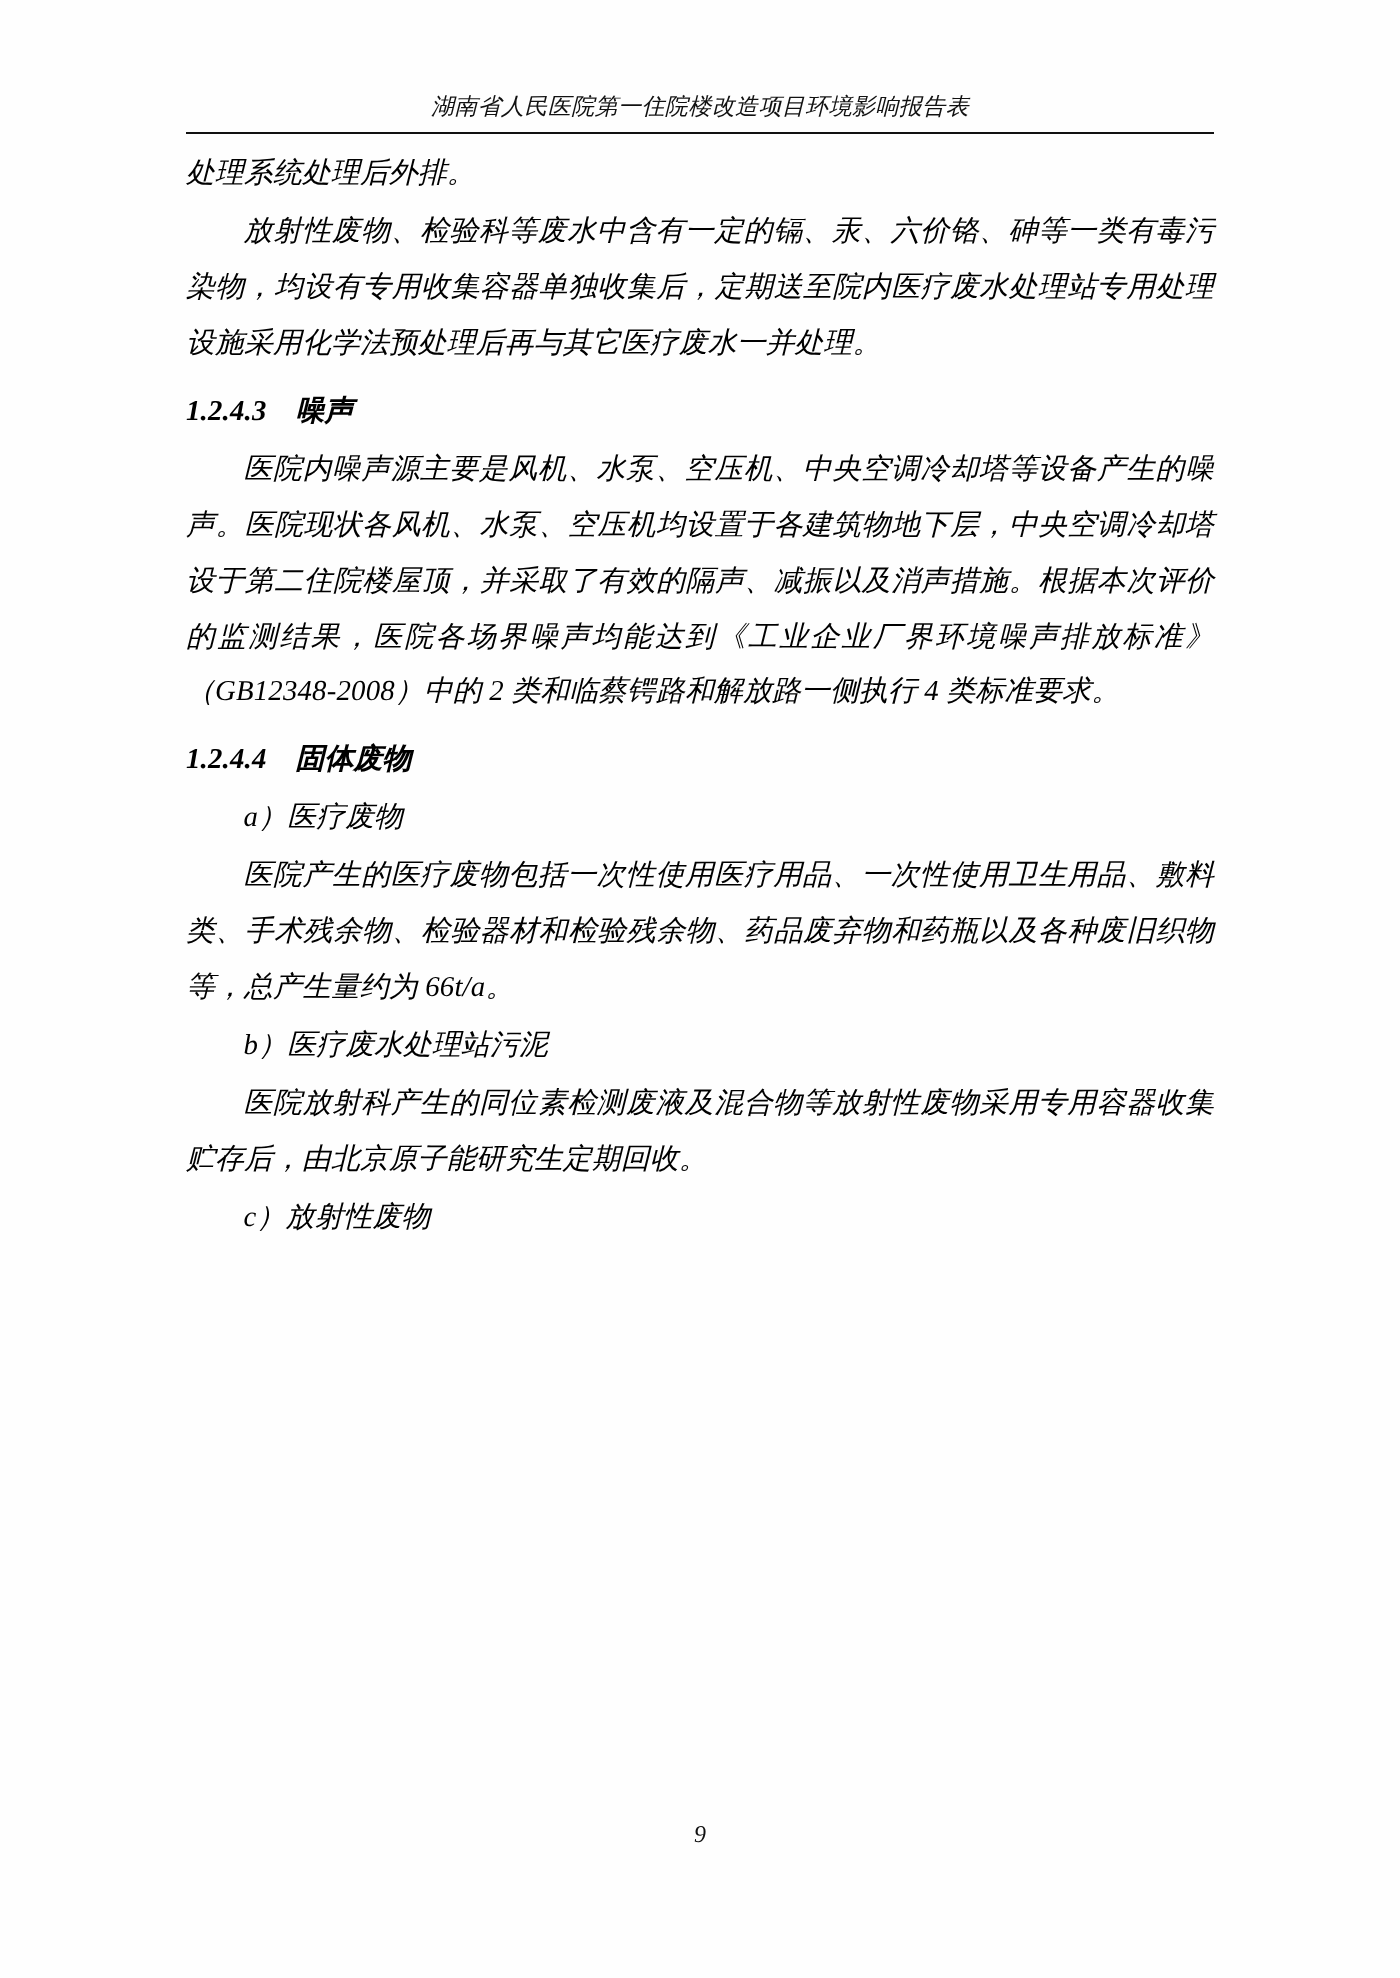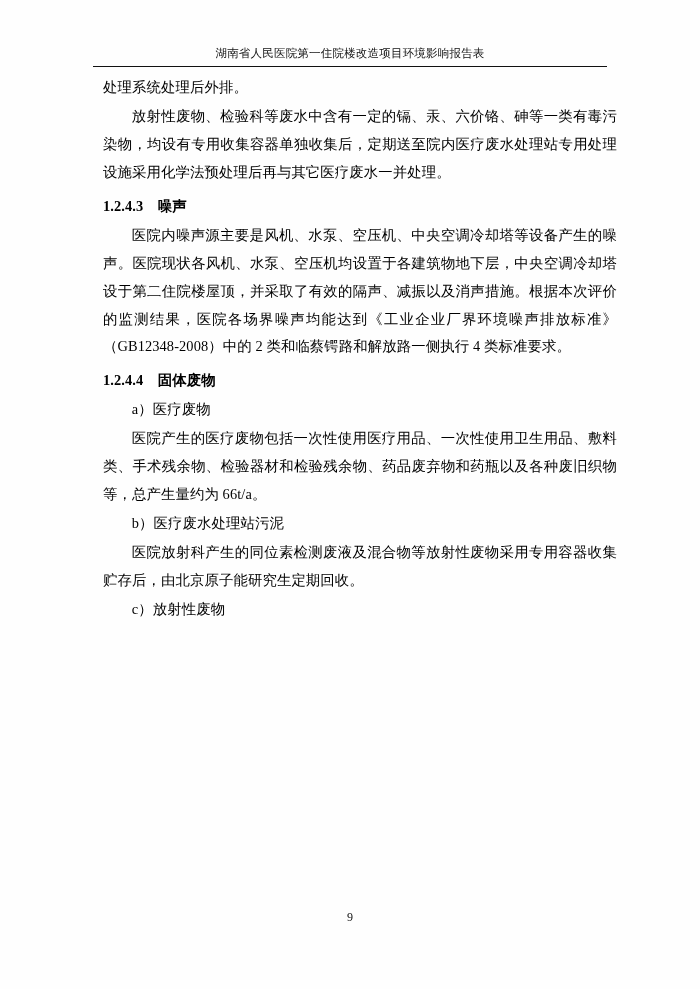--- a/index.html
+++ b/index.html
@@ -11,20 +11,21 @@
     font-family: "Liberation Serif", "DejaVu Serif", serif;
     color: #000000;
   }
   .page {
     position: relative;
     width: 700px;
     height: 989px;
     margin: 0 auto;
     background: #fefefe;
     overflow: hidden;
+    font-style: italic;
   }
   .header {
     position: absolute;
     top: 46px;
     left: 93px;
     width: 514px;
     text-align: center;
     font-size: 11.5px;
     letter-spacing: 0.2px;
     color: #111;
@@ -33,21 +34,21 @@
     position: absolute;
     top: 66px;
     left: 93px;
     width: 514px;
     height: 1px;
     background: #111;
   }
   .body-area {
     position: absolute;
     top: 74px;
-    left: 103px;
+    left: 93px;
     width: 514px;
   }
   p {
     margin: 0 0 1px 0;
     font-size: 14.4px;
     line-height: 1.94;
     text-align: justify;
     text-justify: inter-ideograph;
     letter-spacing: 0.1px;
     color: #000;

